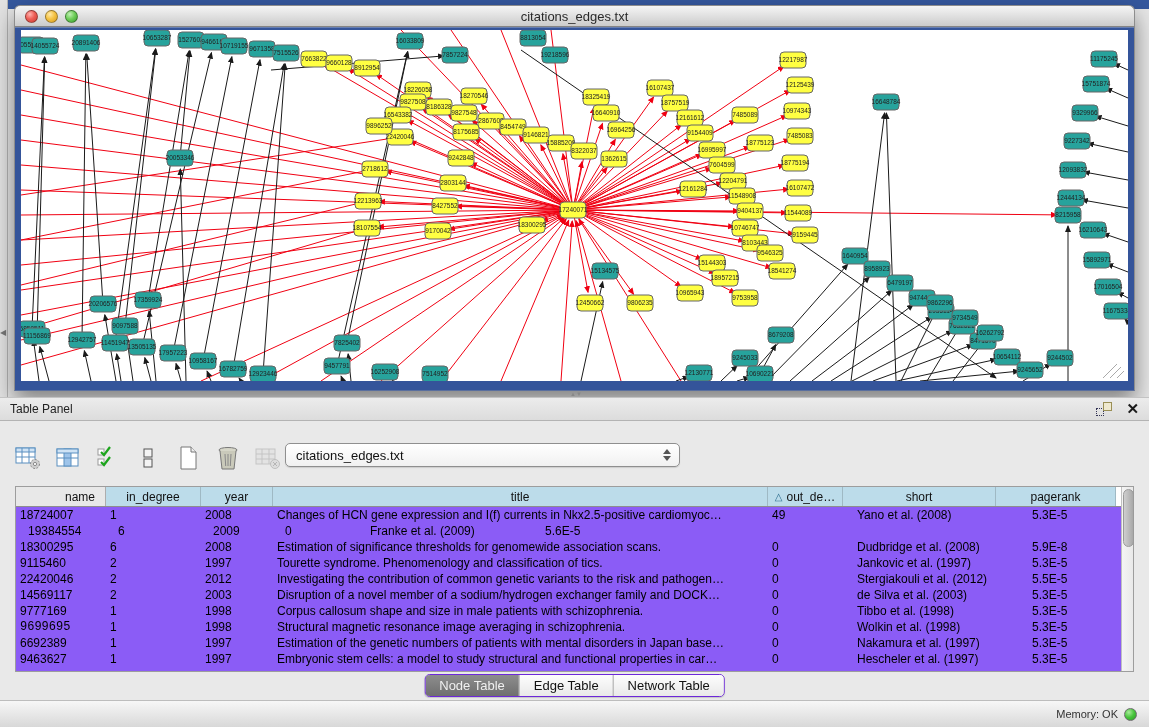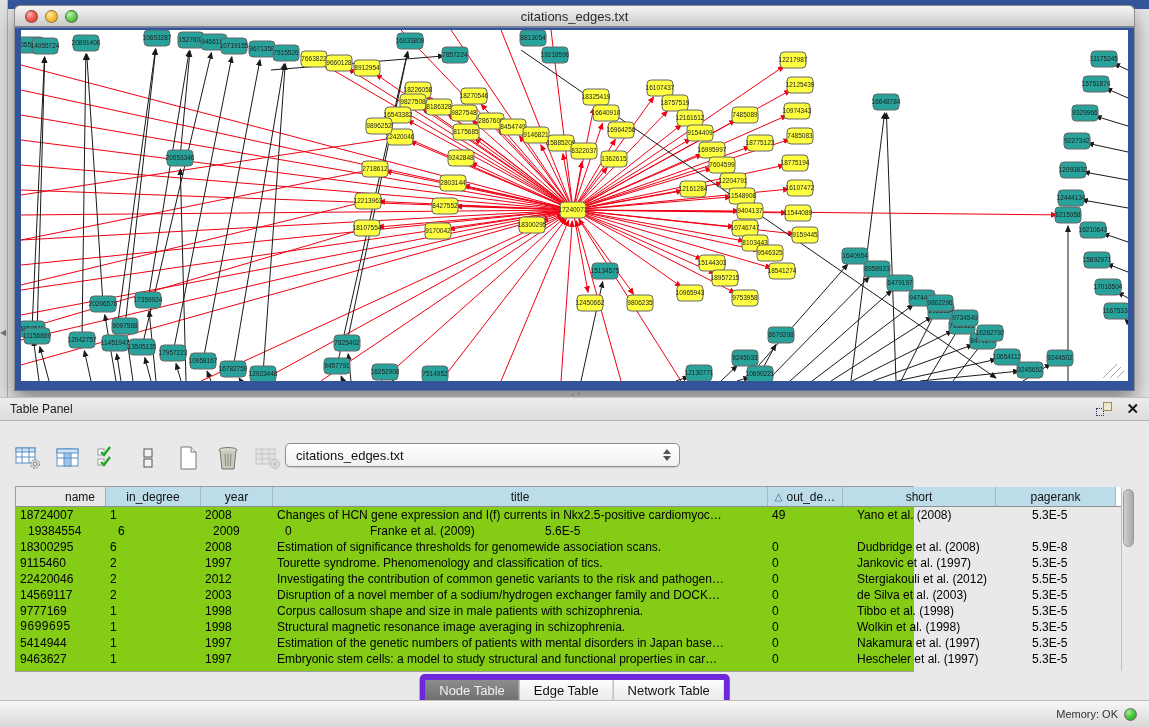--- a/index.html
+++ b/index.html
@@ -44,37 +44,37 @@
   .tb-icon { width:28px; height:28px; display:flex; align-items:center; justify-content:center; cursor:pointer; }
   .combo { position:absolute; left:285px; top:46px; width:395px; height:24px;
     border:1px solid #8f8f8f; border-radius:5px; background:linear-gradient(#ffffff,#f1f1f1);
     display:flex; align-items:center; padding:0 6px 0 10px; box-shadow:0 1px 1px rgba(0,0,0,.12); cursor:pointer; }
   .combo-text { flex:1; font-size:13px; color:#111; }
   .combo-arrows { display:flex; flex-direction:column; gap:2px; align-items:center; padding-right:2px; }
   .combo-arrows i { display:block; width:0; height:0; border-left:4px solid transparent; border-right:4px solid transparent; }
   .combo-arrows .up { border-bottom:5px solid #555; }
   .combo-arrows .dn { border-top:5px solid #555; }
 
-  .tbl { position:absolute; left:15px; top:89px; width:899px; height:186px;
-    background:#84cc16; border:1px solid #9d9d9d; display:flex; }
+  .tbl { position:absolute; left:15px; top:89px; width:1119px; height:186px;
+    background:#8b5cf6; border:1px solid #9d9d9d; display:flex; }
   .tbl-main { width:1105px; }
   .tbl-head { display:flex; height:20px; border-bottom:1px solid #8e8e8e; }
   .th { font-size:12px; color:#111; display:flex; align-items:center; justify-content:center;
     border-right:1px solid #9fb9c4; background:#bcdcea; height:100%; cursor:pointer; }
   .th.gray { background:#e8e8e8; border-right:1px solid #adadad; justify-content:flex-end; padding-right:10px; }
   .th .sort-tri { color:#2e6e8e; font-size:10px; margin-right:4px; }
   .tbl-rows { }
   .tr { display:flex; height:16px; font-size:12px; color:#000; cursor:default; }
   .td { overflow:hidden; white-space:nowrap; padding-left:4px; line-height:16px; }
   .scrollbar { width:14px; border-left:1px solid #c0c0c0; background:linear-gradient(90deg,#f4f4f4,#e9e9e9); position:relative; }
   .sb-thumb { position:absolute; left:1px; top:2px; width:11px; height:58px; border-radius:6px;
     background:linear-gradient(90deg,#cfcfcf,#a8a8a8); border:1px solid #9a9a9a; cursor:pointer; }
 
   .tabs { position:absolute; left:50%; top:277px; transform:translateX(-50%);
-    display:flex; border:6px solid #6d28d9; border-radius:5px; overflow:hidden;
+    display:flex; border:1px solid #6d28d9; border-radius:5px; overflow:hidden;
     box-shadow:0 1px 1px rgba(0,0,0,.15); }
   .tab { font-size:13px; padding:3px 14px; background:linear-gradient(#fdfdfd,#e9e9e9);
     color:#111; border-right:1px solid #9a9a9a; cursor:pointer; }
   .tab:last-child { border-right:none; }
   .tab.sel { background:linear-gradient(#8d8d8d,#6f6f6f); color:#f0f0f0; }
 
   .status-bar { position:absolute; left:0; top:303px; width:1149px; height:27px;
     background:linear-gradient(#f7f7f7,#d8d8d8); border-top:1px solid #bdbdbd;
     display:flex; align-items:center; justify-content:flex-end; padding:0 12px; gap:6px; }
   .mem-label { font-size:11px; color:#333; }
@@ -935,21 +935,21 @@
           <div class="tr">
             <div class="td" style="width: 90px; padding-left: 4px; font-family: Liberation Mono, monospace;">9699695</div>
             <div class="td" style="width: 95px; padding-left: 4px;">1</div>
             <div class="td" style="width: 72px; padding-left: 4px;">1998</div>
             <div class="td" style="width: 495px; padding-left: 4px;">Structural magnetic resonance image averaging in schizophrenia.</div>
             <div class="td" style="width: 75px; padding-left: 4px;">0</div>
             <div class="td" style="width: 153px; padding-left: 14px;">Wolkin et al. (1998)</div>
             <div class="td" style="width: 120px; padding-left: 36px;">5.3E-5</div>
           </div>
           <div class="tr">
-            <div class="td" style="width: 90px; padding-left: 4px;">5414944</div>
+            <div class="td" style="width: 90px; padding-left: 4px;">6692389</div>
             <div class="td" style="width: 95px; padding-left: 4px;">1</div>
             <div class="td" style="width: 72px; padding-left: 4px;">1997</div>
             <div class="td" style="width: 495px; padding-left: 4px;">Estimation of the genetic numbers of patients with mental disorders in Japan base…</div>
             <div class="td" style="width: 75px; padding-left: 4px;">0</div>
             <div class="td" style="width: 153px; padding-left: 14px;">Nakamura et al. (1997)</div>
             <div class="td" style="width: 120px; padding-left: 36px;">5.3E-5</div>
           </div>
           <div class="tr">
             <div class="td" style="width: 90px; padding-left: 4px;">9463627</div>
             <div class="td" style="width: 95px; padding-left: 4px;">1</div>

